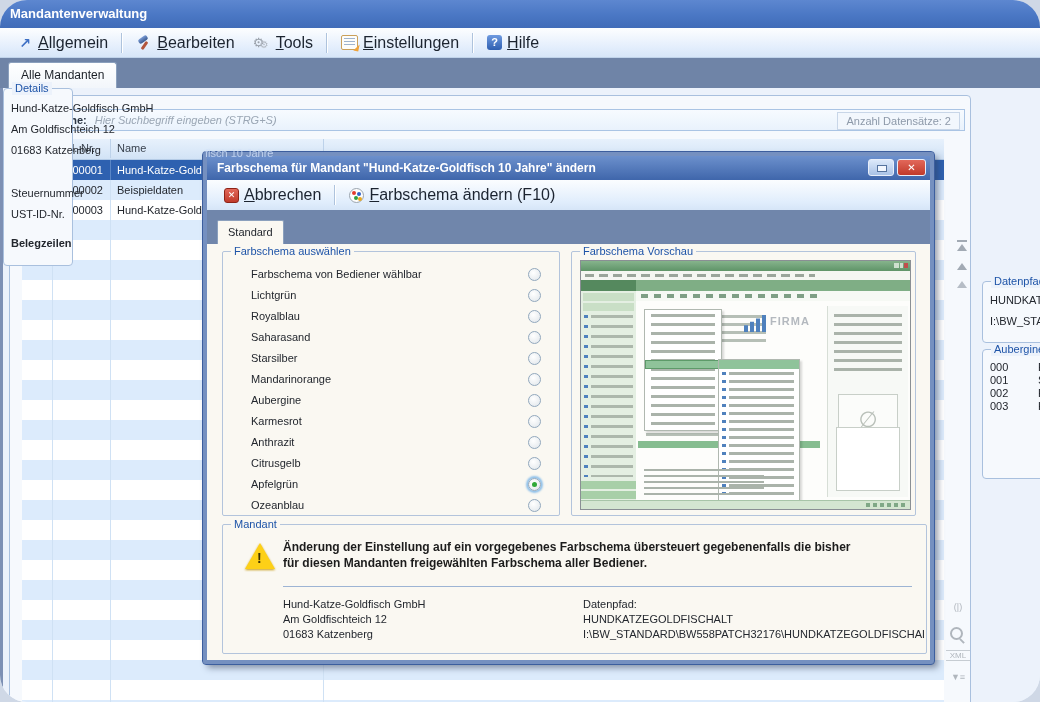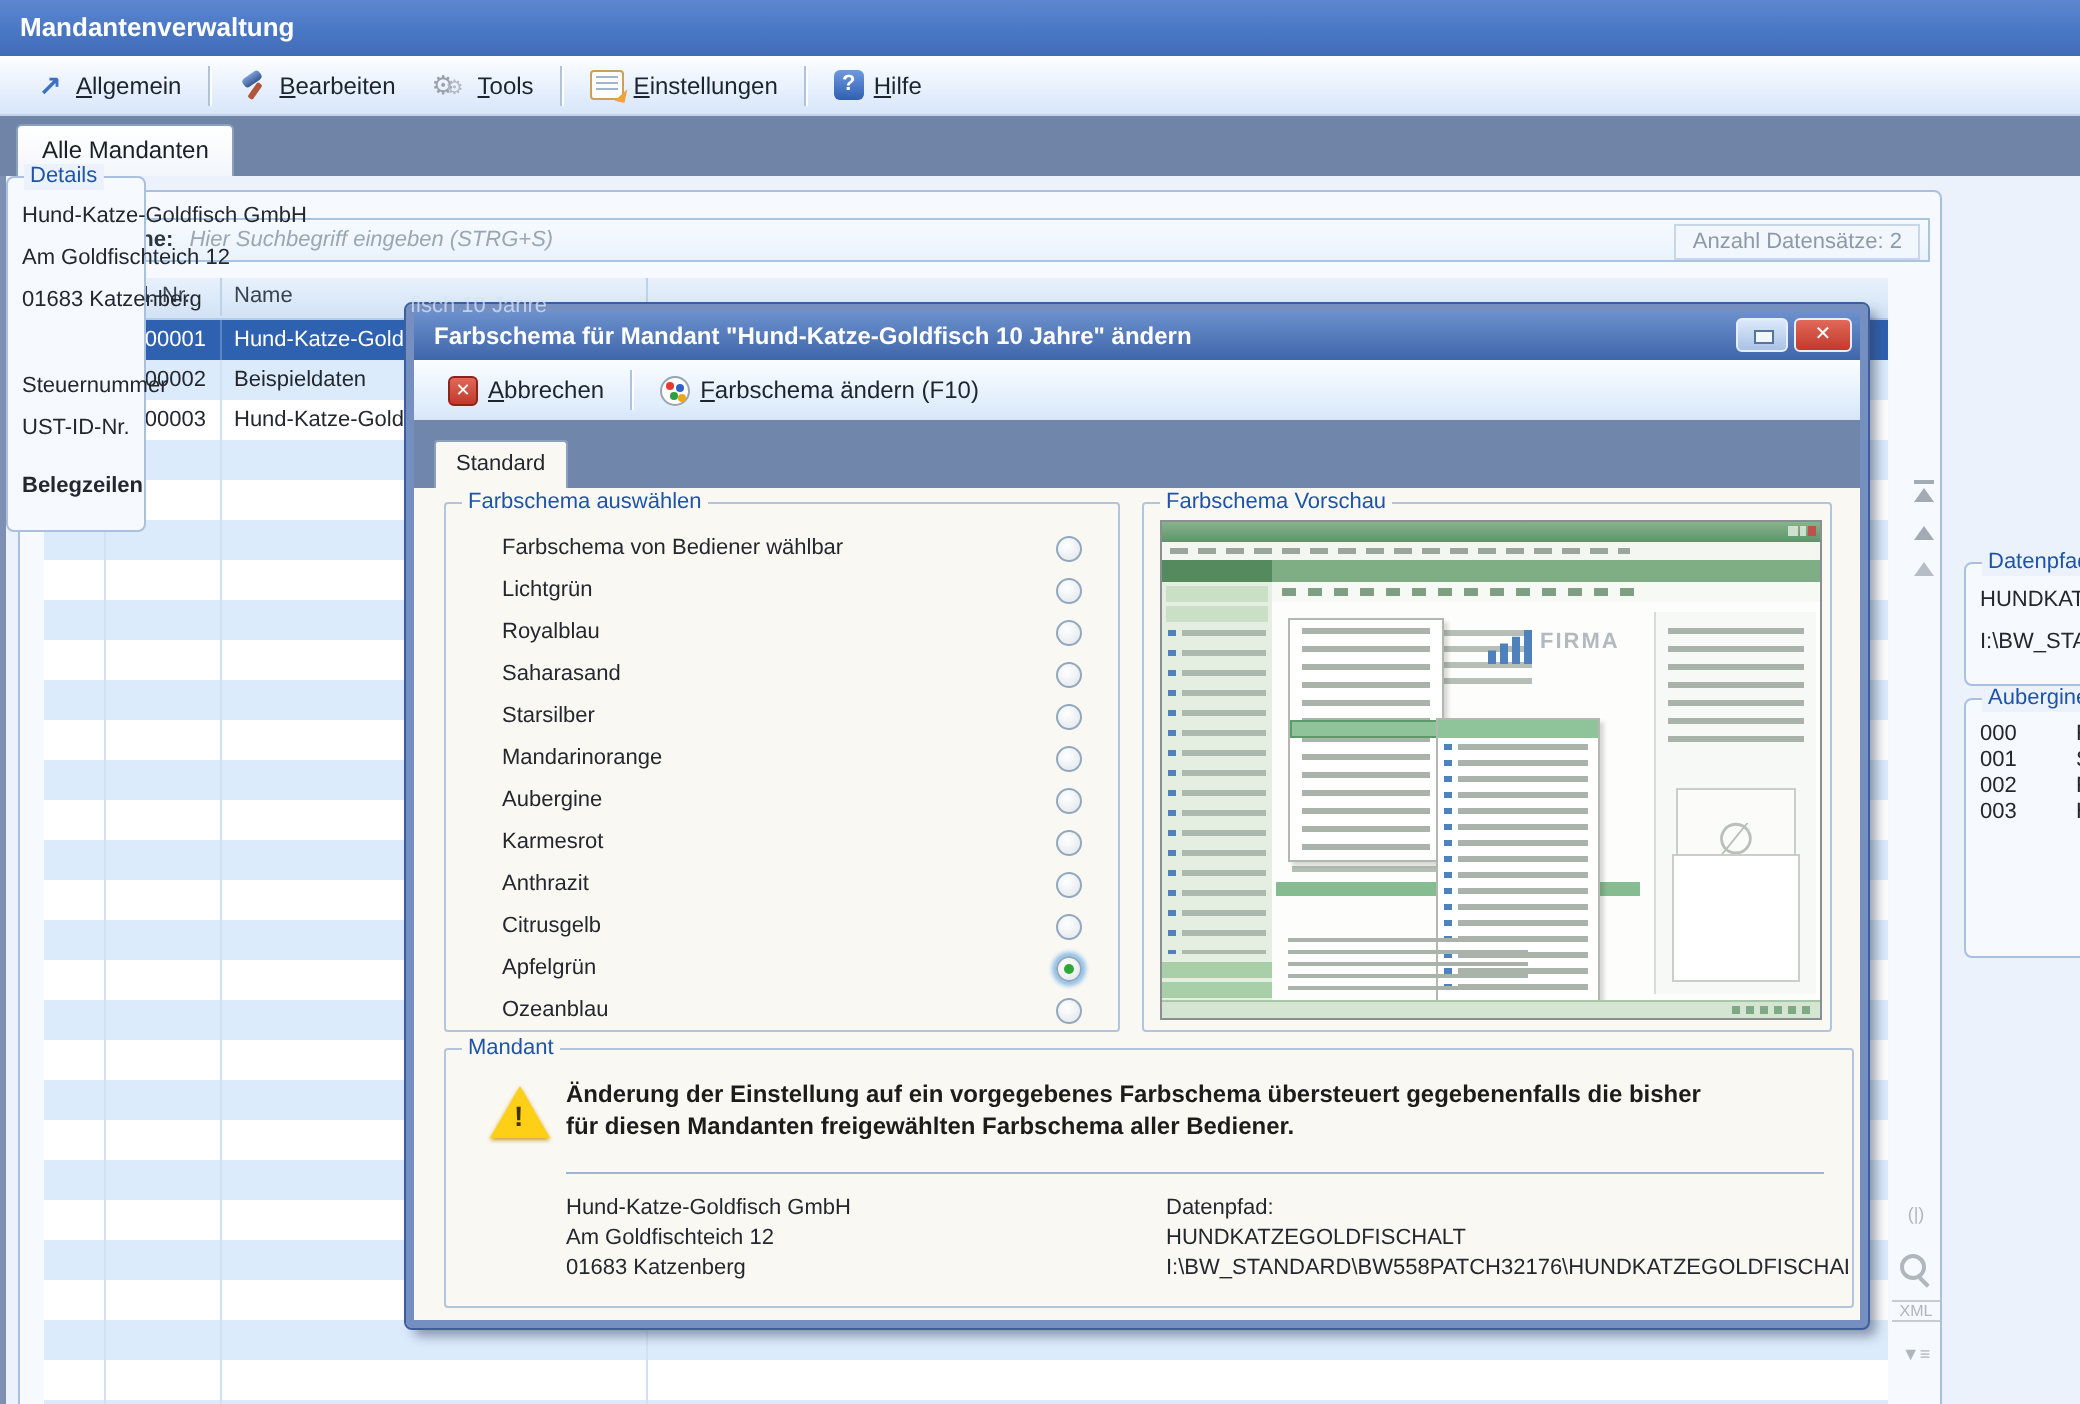--- a/index.html
+++ b/index.html
@@ -1,28 +1,28 @@
 <!DOCTYPE html>
 <html><head>
 <meta charset="utf-8">
 <style>
   html,body{margin:0;padding:0;background:#cfd8e6;}
   .screen{position:relative;width:1040px;height:702px;overflow:hidden;
     font-family:"Liberation Sans","DejaVu Sans",sans-serif;font-size:11px;color:#23272e;
-    background:#ecf2fb;}
+    background:#ecf2fb;border-radius:27px;}
   
   .titlebar{position:absolute;left:0;top:0;width:1040px;height:28px;
     background:linear-gradient(180deg,#5d87d0 0%,#4a77c4 55%,#416cb8 100%);
     color:#fff;font-size:13px;font-weight:bold;line-height:28px;padding-left:10px;box-sizing:border-box;}
   
   .toolbar{position:absolute;left:0;top:28px;width:1040px;height:30px;
     background:linear-gradient(180deg,#fdfeff,#e2edfc 70%,#d7e6f8);
     border-bottom:1px solid #c0d3ea;display:flex;align-items:center;padding-left:8px;box-sizing:border-box;}
   .tb-item{display:flex;align-items:center;gap:5px;padding:3px 9px;border-radius:3px;cursor:default;}
-  .tb-item .lbl{font-size:12px;color:#1c2430;display:inline-block;}
+  .tb-item .lbl{font-size:16px;color:#1c2430;display:inline-block;}
   .lbl::first-letter{text-decoration:underline;}
   .tb-sep{width:1px;height:20px;background:#aec3dd;border-right:1px solid #fff;margin:0 4px;}
   .ic{display:inline-block;position:relative;}
   .ic-arrow{width:16px;height:16px;color:#3d6fc4;font-weight:bold;font-size:14px;line-height:16px;text-align:center;}
   .ic-hammer{width:16px;height:16px;}
   .ic-hammer::before{content:"";position:absolute;left:2px;top:2px;width:10px;height:5px;background:linear-gradient(180deg,#7b9cd6,#39598f);border-radius:2px;transform:rotate(-35deg);}
   .ic-hammer::after{content:"";position:absolute;left:7px;top:6px;width:3px;height:9px;background:#b2553c;transform:rotate(35deg);border-radius:1px;}
   .ic-gears{width:18px;height:16px;color:#9aa1ab;font-size:13px;line-height:16px;}
   .ic-gears::before{content:"⚙";position:absolute;left:0;top:0;}
   .ic-gears::after{content:"⚙";position:absolute;left:7px;top:2px;font-size:10px;color:#b3b9c2;}

